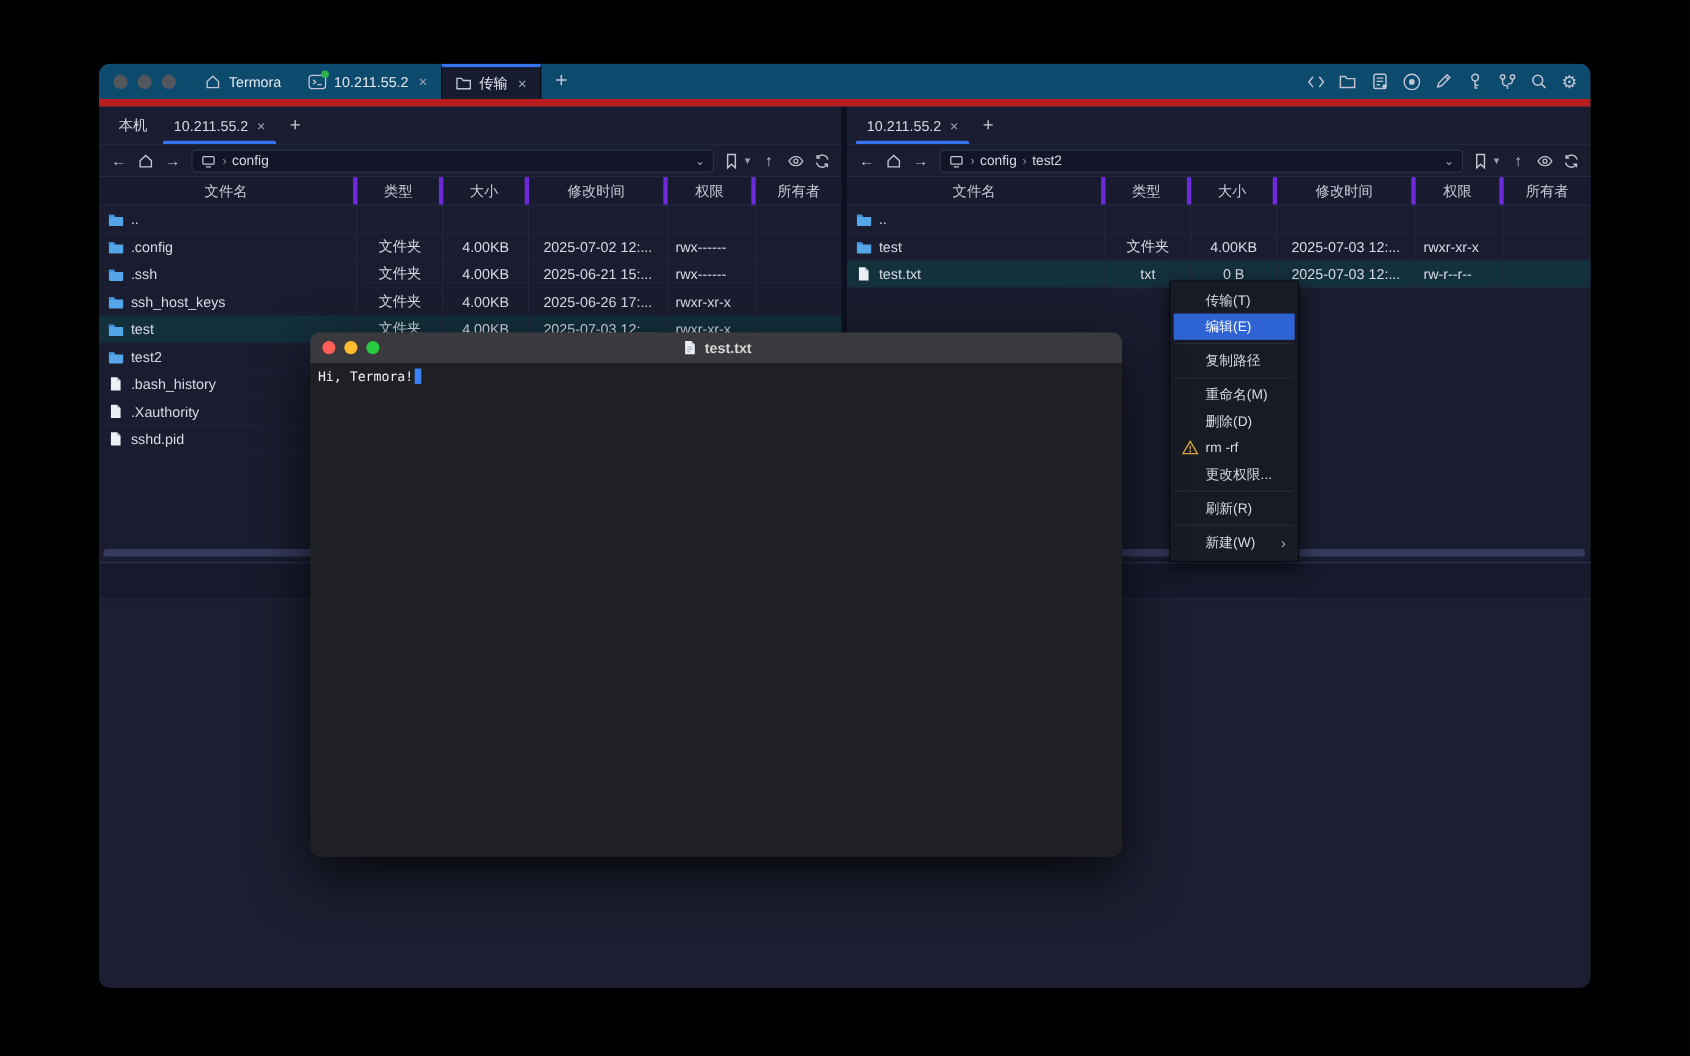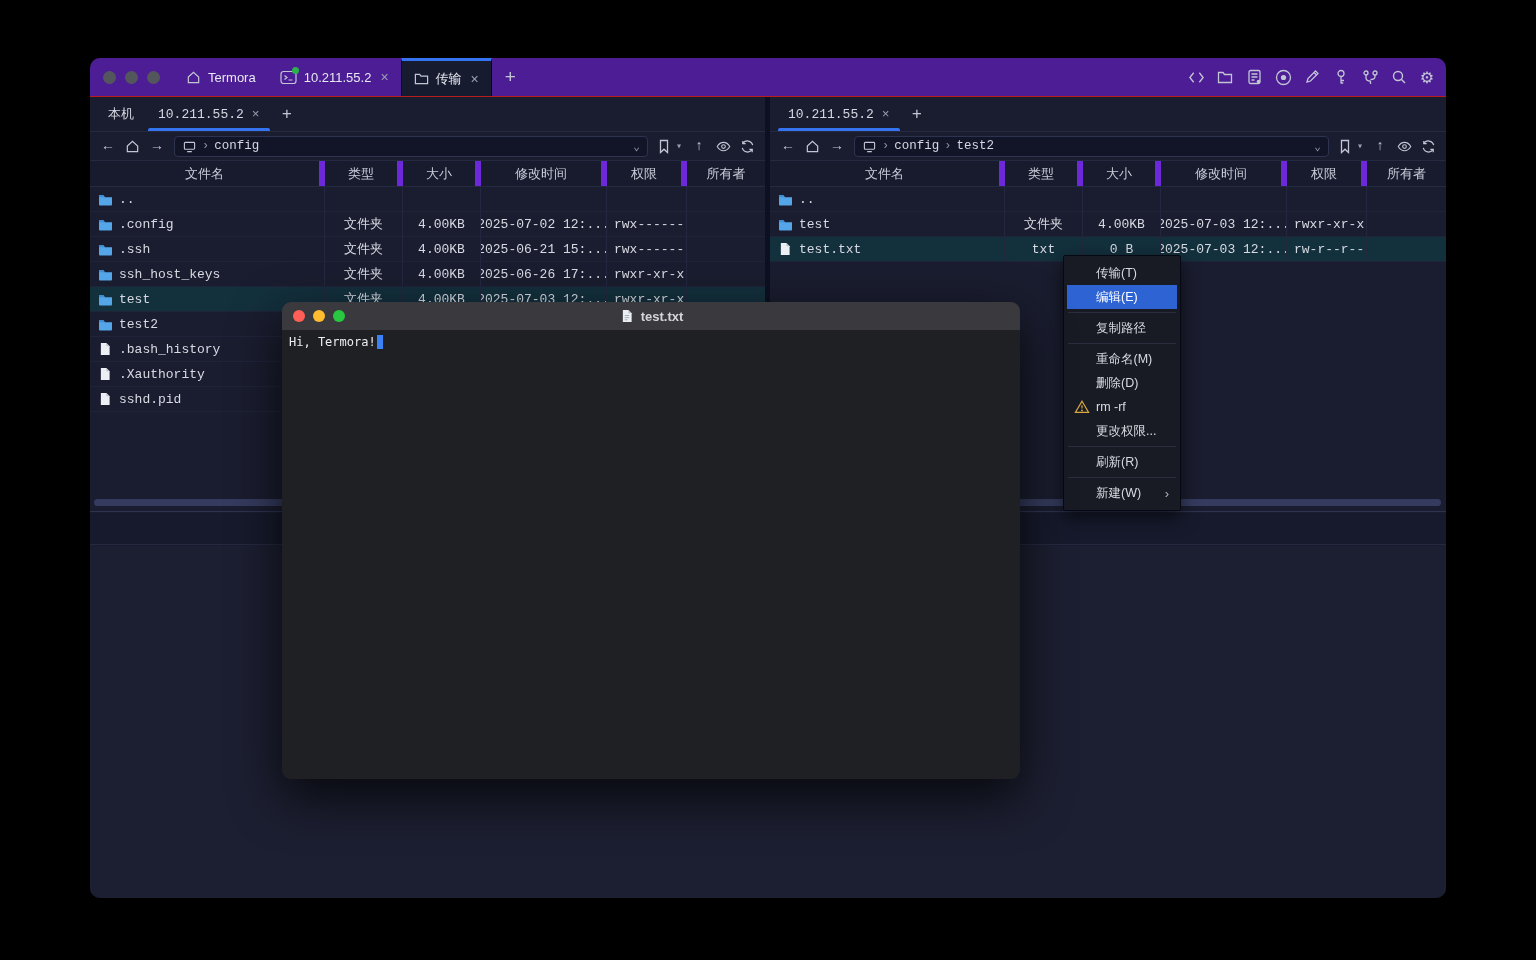--- a/index.html
+++ b/index.html
@@ -6,38 +6,38 @@
   html,body { width:1536px; height:960px; background:#000; overflow:hidden;
     font-family:"Liberation Sans", sans-serif; }
 
   
   .app-window { position:absolute; left:90px; top:58px; width:1356px; height:840px;
     background:#1A1D2F; border-radius:10px; overflow:hidden;
     box-shadow:0 20px 60px rgba(0,0,0,.65); }
 
   
   .titlebar { position:absolute; left:0; top:0; width:1356px; height:39px;
-    background:#4c1d95; display:flex; align-items:stretch; border-bottom:1px solid #b91c1c; }
+    background:#0c4a6e; display:flex; align-items:stretch; border-bottom:7px solid #b91c1c; }
   .traffic { display:flex; align-items:center; gap:9px; padding:0 14px 0 13px; }
   .dot { width:13px; height:13px; border-radius:50%; background:#54565E; }
   .app-tab, .t-tab { display:flex; align-items:center; gap:7px; color:#E7E9F0; font-size:13px; padding:0 12px; }
   .t-tab { position:relative; }
   .t-tab.active { background:#171B30; border-top:3px solid #3574F0; border-left:1px solid #060913; border-right:1px solid #060913; }
   .close-x { color:#9BA0B0; font-size:14px; margin-left:2px; cursor:default; }
   .term-ico { position:relative; width:17px; height:15px; }
   .term-ico svg { display:block; }
   .term-dot { position:absolute; right:-2px; top:-3px; width:7px; height:7px; border-radius:50%; background:#2BB24C; }
   .tb-plus { display:flex; align-items:center; padding:0 13px; color:#C2C6D4; font-size:19px; }
   .tb-right { margin-left:auto; display:flex; align-items:center; gap:12px; padding-right:12px; }
   .tb-right .ticon { width:17px; height:17px; color:#C2C6D4; display:flex; align-items:center; justify-content:center; }
   .tb-right .ticon svg{ display:block; }
   .gear-glyph { font-size:16px; color:#C2C6D4; font-family:"DejaVu Sans", sans-serif; }
 
   
-  .panel { position:absolute; top:39px; height:415px; background:#1A1D2F;font-family:Liberation Mono, monospace; }
+  .panel { position:absolute; top:39px; height:415px; background:#1A1D2F; }
   .panel.left { left:0; width:675px; }
   .panel.right { left:680px; width:676px; }
   .panel-divider { position:absolute; left:675px; top:39px; width:5px; height:415px; background:#0D1020; }
 
   .ptabs { height:35px; display:flex; align-items:stretch; border-bottom:1px solid #252A40; padding-left:6px; }
   .ptab { display:flex; align-items:center; gap:6px; padding:0 12px; color:#D5D8E2; font-size:13px; position:relative; }
   .ptab.active::after { content:""; position:absolute; left:2px; right:2px; bottom:0; height:3px; background:#3574F0; border-radius:2px 2px 0 0; }
   .ptab .close-x { font-size:13px; }
   .ptab-plus { display:flex; align-items:center; padding:0 10px; color:#C2C6D4; font-size:17px; }
 
@@ -47,21 +47,21 @@
     display:flex; align-items:center; gap:5px; padding:0 7px; color:#D5D8E2; font-size:12.5px; }
   .pathbox .sep { color:#8A90A3; font-size:12px; }
   .pathbox .spacer { flex:1; }
   .chev-down { color:#9BA0B0; font-size:11px; }
   .mini-ico { width:15px; height:15px; color:#C2C6D4; display:flex; align-items:center; justify-content:center; }
   .mini-ico svg{ display:block; }
   .tool-caret { color:#9BA0B0; font-size:10px; margin-left:-5px; }
 
   
   .fhead { height:26px; display:flex; background:#171B2D; border-bottom:1px solid #252A40; color:#C9CCD8; font-size:13px; }
-  .fhead .hcell { display:flex; align-items:center; justify-content:center; border-right:6px solid #6d28d9; }
+  .fhead .hcell { display:flex; align-items:center; justify-content:center; border-right:4px solid #6d28d9; }
   .frow { height:25px; display:flex; font-size:13px; color:#D8DAE3; border-bottom:1px solid #20243A; }
   .frow.selected { background:#13303D; }
   .frow .cell { display:flex; align-items:center; border-right:1px solid #232740; overflow:hidden; white-space:nowrap; }
   .c-name { width:235px; padding-left:7px; gap:6px; }
   .c-type { width:78px; justify-content:center; }
   .c-size { width:78px; justify-content:center; }
   .c-mtime { width:126px; justify-content:center; }
   .c-perms { width:80px; padding-left:7px; }
   .c-owner { flex:1; justify-content:center; border-right:none !important; }
   .ficon { width:16px; height:16px; flex:0 0 16px; display:flex; align-items:center; justify-content:center; }

